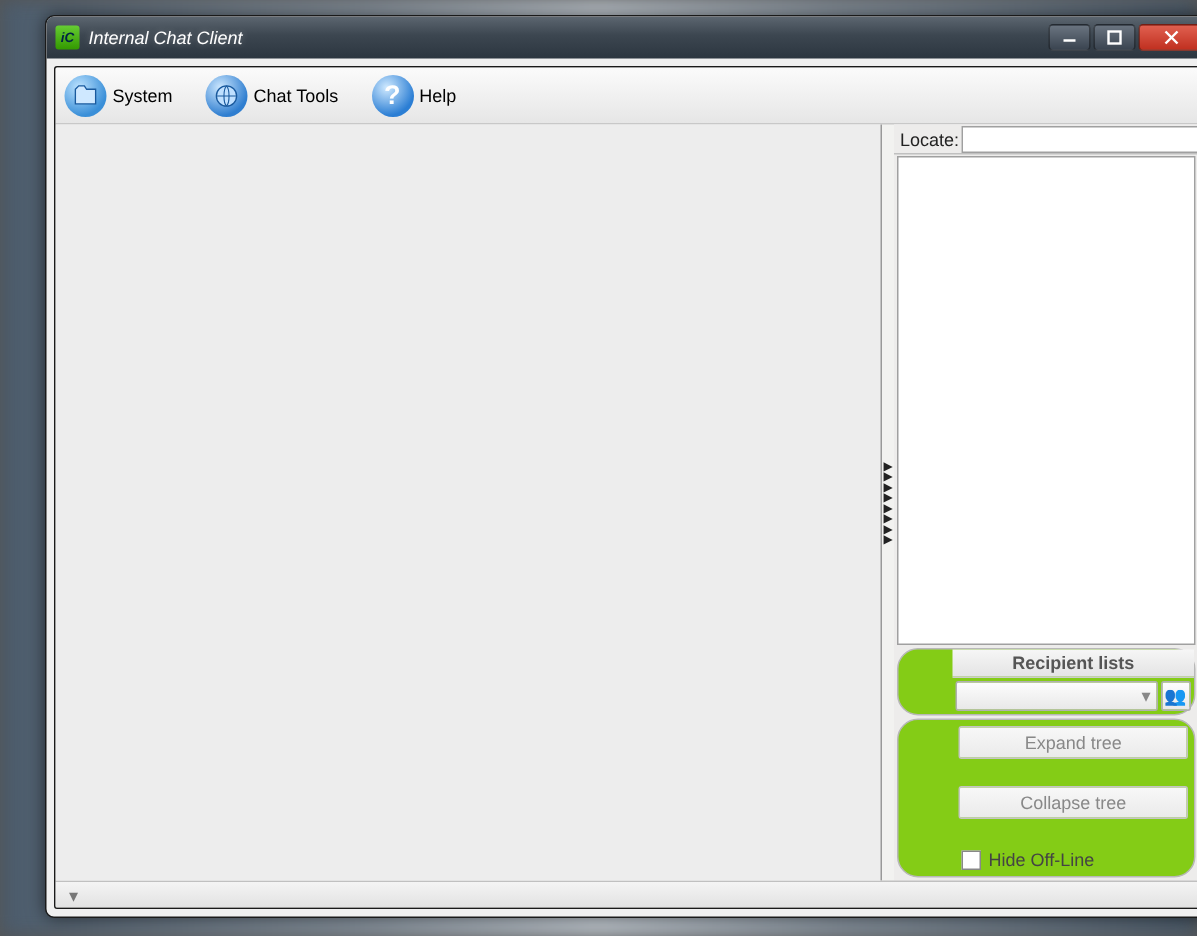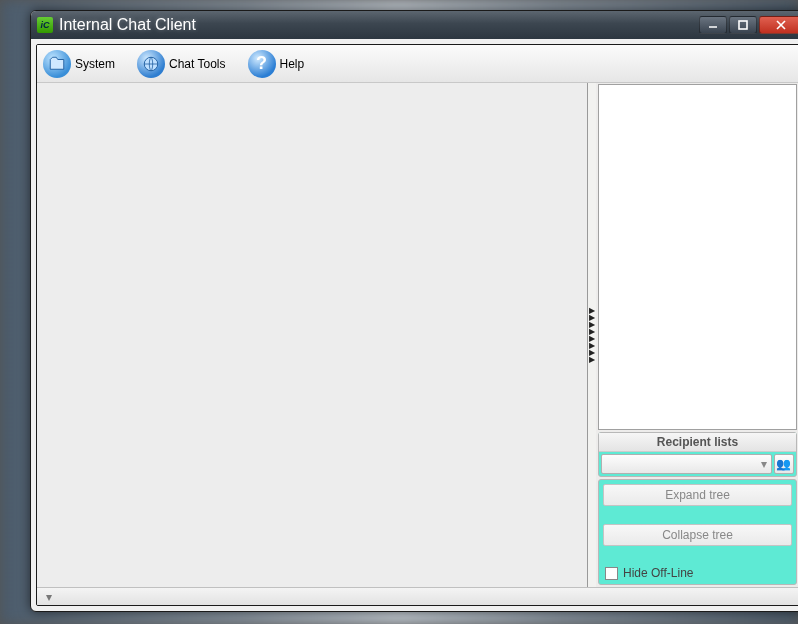--- a/index.html
+++ b/index.html
@@ -2,42 +2,42 @@
 <html><head>
 <meta charset="utf-8">
 <style>
 * { box-sizing: border-box; margin: 0; padding: 0; font-family: "Segoe UI", Tahoma, sans-serif; font-size: 12px; }
 body { background: #555; width: 798px; height: 624px; position: relative; overflow: hidden; }
 .desktop-bg { position: absolute; inset: 0; background: linear-gradient(90deg, #4a5a6a 0%, #8a96a2 30%, #c8d0d8 50%, #8a96a2 70%, #4a5a6a 100%); filter: blur(6px); }
 .watermark { position: absolute; top: 14px; right: 60px; font-size: 40px; font-weight: 700; letter-spacing: 4px; color: rgba(255,255,255,0.18); font-family: Arial, sans-serif; user-select: none; }
 .window { position: absolute; left: 10px; top: 10px; width: 776px; height: 602px; border-radius: 6px; border: 1px solid #1a1a1a; box-shadow: 0 0 12px rgba(0,0,0,.6); overflow: hidden; background: #f0f0f0; display: flex; flex-direction: column; margin-left: 20px; }
 .titlebar { height: 28px; background: linear-gradient(#5c6670, #3c4650 45%, #2c3640); display: flex; align-items: center; padding: 0 2px 0 6px; color: #fff; }
 .app-icon { width: 16px; height: 16px; background: linear-gradient(#6c3, #390); border-radius: 2px; display: flex; align-items: center; justify-content: center; font-size: 9px; font-style: italic; font-weight: bold; color: #024; margin-right: 6px; }
-.title-text { flex: 1; font-size: 16px; text-shadow: 0 0 4px rgba(255,255,255,.3); }
+.title-text { flex: 1; font-size: 12px; text-shadow: 0 0 4px rgba(255,255,255,.3); font-style: italic; }
 .win-btn { width: 28px; height: 18px; margin-left: 2px; border-radius: 3px; border: 1px solid rgba(0,0,0,.4); display: flex; align-items: center; justify-content: center; background: linear-gradient(#6a7480, #3a4450); }
 .win-btn.close { width: 44px; background: linear-gradient(#e06050, #c03020); }
 .win-btn svg { stroke: #fff; stroke-width: 1.6; fill: none; }
 .inner-frame { flex: 1; margin: 5px; border: 1px solid #1a1a1a; border-radius: 2px; background: #f2f2f0; display: flex; flex-direction: column; overflow: hidden; }
 .toolbar { height: 38px; background: linear-gradient(#fbfbfb, #e6e6e6); border-bottom: 1px solid #c8c8c8; display: flex; align-items: center; padding: 0 4px; gap: 12px; }
 .tool-item { display: flex; align-items: center; padding: 2px 8px 2px 2px; border-radius: 3px; cursor: default; }
 .tool-icon { width: 28px; height: 28px; border-radius: 50%; display: flex; align-items: center; justify-content: center; margin-right: 4px; }
 .ico-folder { background: radial-gradient(circle at 35% 30%, #bde3ff, #3a8fd8 70%); }
 .ico-globe { background: radial-gradient(circle at 35% 30%, #cde8ff, #2f7ed0 70%); }
 .ico-help { background: radial-gradient(circle at 35% 30%, #d0eaff, #2b7ed4 70%); color: #fff; font-size: 18px; font-weight: bold; }
 .tool-icon svg { width: 18px; height: 18px; }
 .body-area { flex: 1; display: flex; min-height: 0; }
 .main-pane { flex: 1; background: #ededed; border-right: 1px solid #999; position: relative; }
 .splitter { width: 8px; display: flex; flex-direction: column; align-items: center; justify-content: center; cursor: ew-resize; }
 .splitter span { font-size: 8px; line-height: 7px; color: #222; }
 .side-pane { width: 203px; background: #edeceb; display: flex; flex-direction: column; }
 .locate-row { height: 20px; background: #edeceb; display: flex; align-items: center; border-bottom: 1px solid #c0c0c0; }
 .locate-label { padding: 0 2px 0 4px; color: #222; }
 .locate-input { flex: 1; height: 18px; border: 1px solid #a0a0a0; background: #fff; margin-right: 2px; padding: 0 3px; font-size: 12px; }
 .tree-pane { flex: 1; background: #fff; border: 1px solid #a0a0a0; margin: 1px 2px 2px 2px; }
-.side-section { border: 1px solid #b8b8b8; border-radius: 3px; margin: 0 2px 2px 2px; background: #5eead4; }
+.side-section { border: 1px solid #b8b8b8; border-radius: 14px; margin: 0 2px 2px 2px; background: #84cc16; padding-left: 36px; }
 .section-head { text-align: center; font-weight: bold; color: #555; background: linear-gradient(#f6f6f6,#e4e4e4); padding: 2px 0; border-bottom: 1px solid #ccc; }
 .dropdown-row { display: flex; padding: 2px; gap: 2px; }
 .dropdown { flex: 1; height: 20px; border: 1px solid #b0b0b0; background: linear-gradient(#fdfdfd,#e8e8e8); border-radius: 2px; display: flex; align-items: center; justify-content: flex-end; padding-right: 4px; color: #888; }
 .icon-btn { width: 20px; height: 20px; border: 1px solid #b0b0b0; background: linear-gradient(#fdfdfd,#e8e8e8); border-radius: 2px; display: flex; align-items: center; justify-content: center; color: #666; font-size: 12px; }
 .view-body { padding: 4px; display: flex; flex-direction: column; gap: 18px; }
 .flat-btn { height: 22px; border: 1px solid #c4c4c4; background: linear-gradient(#f8f8f8,#eaeaea); border-radius: 2px; text-align: center; line-height: 20px; color: #888; }
 .check-row { display: flex; align-items: center; gap: 5px; padding: 2px 0 0 2px; color: #444; }
 .checkbox { width: 13px; height: 13px; border: 1px solid #888; background: #fff; }
 .statusbar { height: 18px; background: linear-gradient(#f4f4f4,#e2e2e2); border-top: 1px solid #c0c0c0; display: flex; align-items: center; padding: 0 4px; font-size: 11px; color: #222; }
 .status-text { flex: 1; border: 1px solid #c8c8c8; background: #f6f6f6; padding: 0 3px; line-height: 14px; height: 15px; overflow: hidden; white-space: nowrap; }
@@ -102,20 +102,24 @@
         <span>▶</span>
           <span>▶</span>
           <span>▶</span>
           <span>▶</span>
           <span>▶</span>
           <span>▶</span>
           <span>▶</span>
           <span>▶</span>
       </div>
       <div class="side-pane">
+        <div class="locate-row">
+          <span class="locate-label">Locate:</span>
+          <input class="locate-input" value="" style="">
+        </div>
         <div class="tree-pane"></div>
 
         <div class="side-section">
           <div class="section-head">Recipient lists</div>
           <div class="dropdown-row">
             <div class="dropdown">
                 <span>▾</span>
               </div>
             <div class="icon-btn">
                 <span>👥</span>

